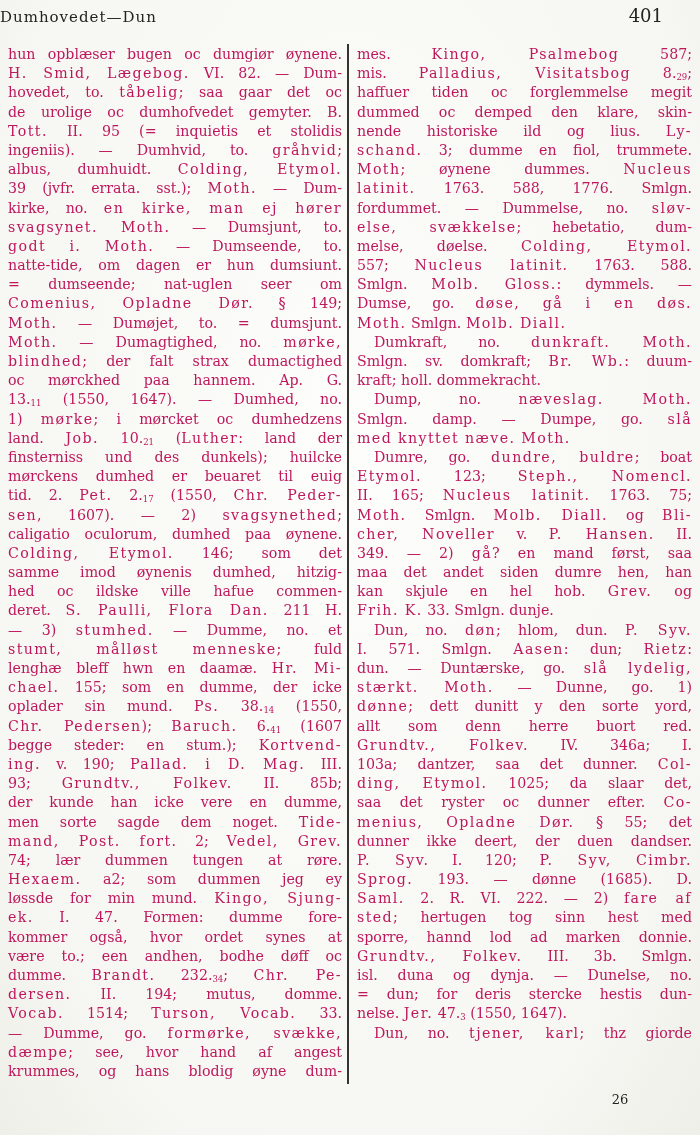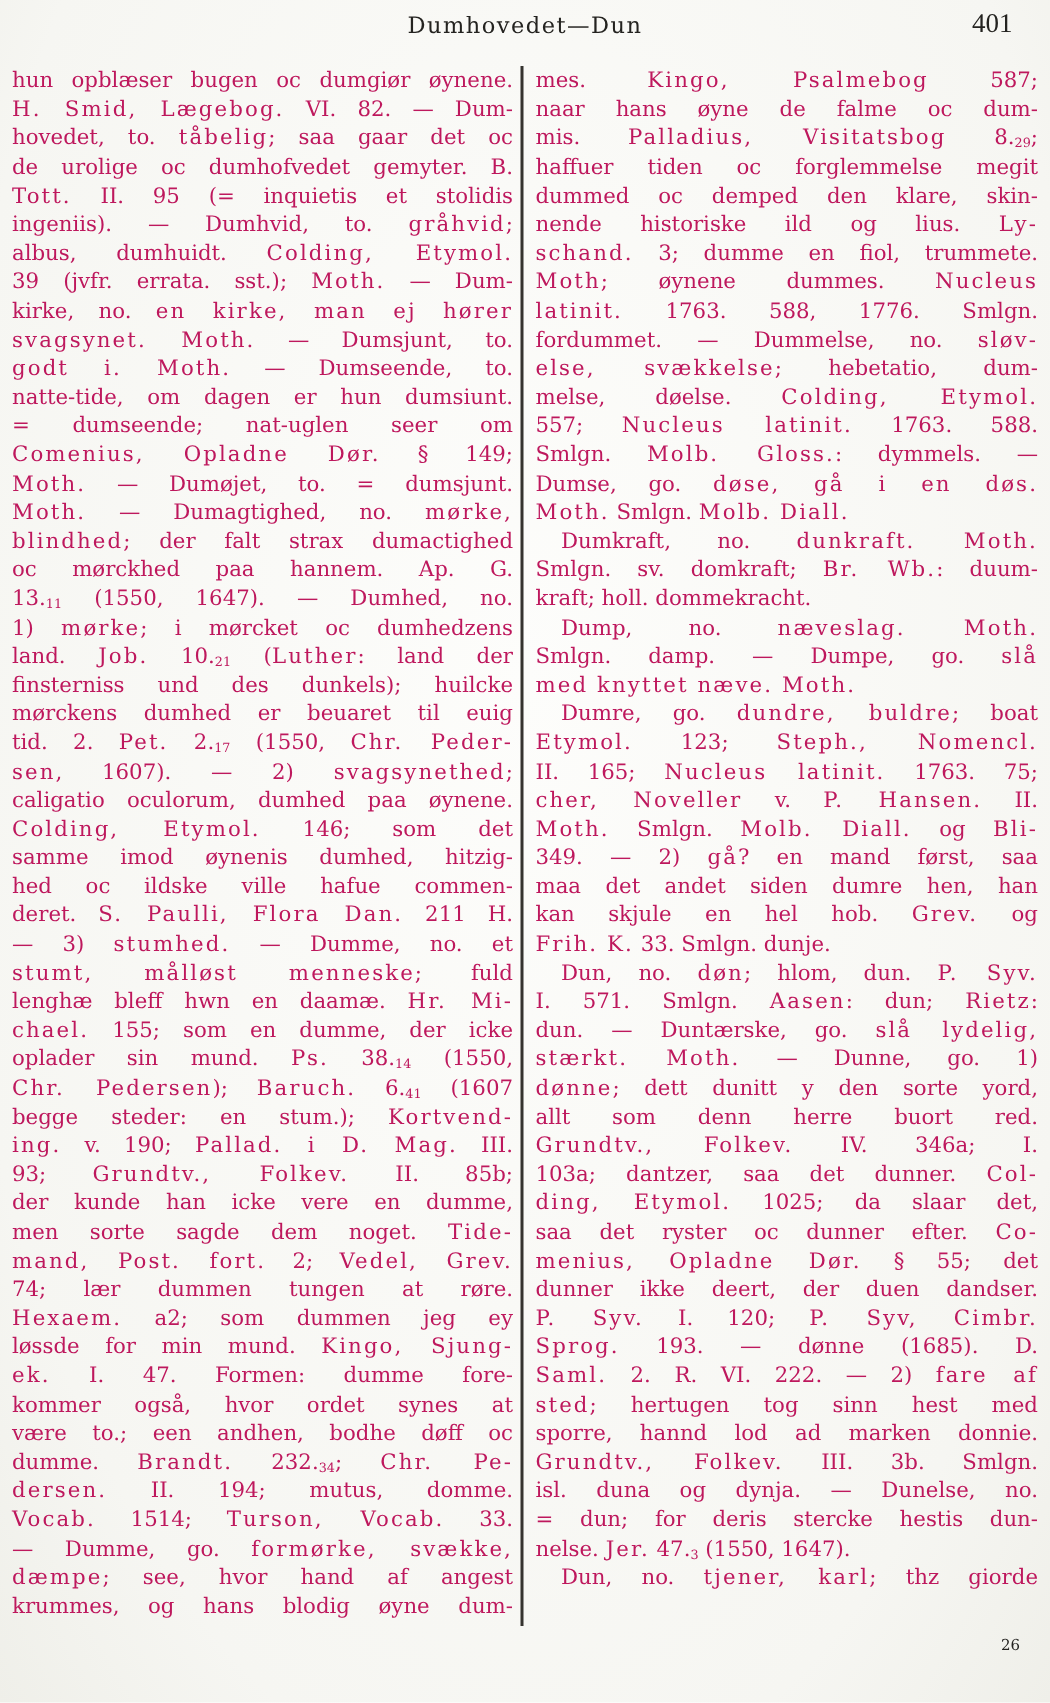--- a/index.html
+++ b/index.html
@@ -4,25 +4,25 @@
 <style>
   html,body{margin:0;padding:0;}
   body{
     width:700px;height:1135px;position:relative;overflow:hidden;
     background:radial-gradient(ellipse at 50% 40%, #fdfdfb 0%, #f6f6f2 78%, #efefe9 100%);
     font-family:"DejaVu Serif","Liberation Serif",serif;
     color:#1e1d1b;
   }
   .header{position:absolute;top:0;left:0;width:700px;height:34px;}
   .header-title{
-    position:absolute;top:8px;left:0;width:700px;text-align:center;
+    position:absolute;top:8px;left:0;width:700px;
     font-size:15px;letter-spacing:1px;color:#242320;
   }
   .page-number{
-    position:absolute;top:5px;right:25px;font-size:18px;color:#242320;font-family:Liberation Serif, serif;
+    position:absolute;top:5px;right:37px;font-size:18px;color:#242320;
   }
   .col{
     position:absolute;top:45px;font-size:14.2px;line-height:19.2px;
     color:#be185d;
   }
   .col-left{left:8px;width:334px;}
   .col-right{left:357px;width:335px;}
   .line{
     height:19.2px;text-align:justify;text-align-last:justify;
     white-space:nowrap;
@@ -30,22 +30,22 @@
   .line.noj{text-align:right;text-align-last:left;}
   .line.ind{text-indent:17px;}
   .st-b{font-weight:normal;}
   .st-g{letter-spacing:1.4px;}
   .st-s{font-size:0.6em;position:relative;top:2px;letter-spacing:0;}
   .divider{
     position:absolute;left:347px;top:44px;width:2px;height:1040px;
     background:#35332f;
   }
   .signature{
-    position:absolute;top:1092px;left:560px;width:120px;text-align:right;
-    font-size:10px;color:#242320;
+    position:absolute;top:1092px;left:560px;width:120px;text-align:center;
+    font-size:13px;color:#242320;
   }
 </style>
 </head>
 <body>
 
 <div class="header">
   <div class="header-title">Dumhovedet—Dun</div>
   <div class="page-number">401</div>
 </div>
 
@@ -101,21 +101,20 @@
     <div class="line"><span>dumme. </span><span class="st-g">Brandt.</span><span> 232.</span><span class="st-s">34</span><span>; </span><span class="st-g">Chr. Pe-</span></div>
     <div class="line"><span class="st-g">dersen.</span><span> II. 194; mutus, domme.</span></div>
     <div class="line"><span class="st-g">Vocab.</span><span> 1514; </span><span class="st-g">Turson, Vocab.</span><span> 33.</span></div>
     <div class="line"><span>— </span><span class="st-b">Dumme</span><span>, go. </span><span class="st-g">formørke, svække,</span></div>
     <div class="line"><span class="st-g">dæmpe</span><span>; see, hvor hand af angest</span></div>
     <div class="line"><span>krummes, og hans blodig øyne dum-</span></div>
   </div>
 <div class="divider"></div>
 <div class="col col-right" id="col-right">
     <div class="line"><span>mes. </span><span class="st-g">Kingo, Psalmebog</span><span> 587;</span></div>
-    <div class="line"><span>naar hans øyne de falme oc dum-</span></div>
     <div class="line"><span>mis. </span><span class="st-g">Palladius, Visitatsbog</span><span> 8.</span><span class="st-s">29</span><span>;</span></div>
     <div class="line"><span>haffuer tiden oc forglemmelse megit</span></div>
     <div class="line"><span>dummed oc demped den klare, skin-</span></div>
     <div class="line"><span>nende historiske ild og lius. </span><span class="st-g">Ly-</span></div>
     <div class="line"><span class="st-g">schand.</span><span> 3; dumme en fiol, trummete.</span></div>
     <div class="line"><span class="st-g">Moth</span><span>; øynene dummes. </span><span class="st-g">Nucleus</span></div>
     <div class="line"><span class="st-g">latinit.</span><span> 1763. 588, 1776. Smlgn.</span></div>
     <div class="line"><span>fordummet. — </span><span class="st-b">Dummelse</span><span>, no. </span><span class="st-g">sløv-</span></div>
     <div class="line"><span class="st-g">else, svækkelse</span><span>; hebetatio, dum-</span></div>
     <div class="line"><span>melse, døelse. </span><span class="st-g">Colding, Etymol.</span></div>
@@ -125,22 +124,22 @@
     <div class="line noj"><span class="st-g">Moth.</span><span> Smlgn. </span><span class="st-g">Molb. Diall.</span></div>
     <div class="line ind"><span class="st-b">Dumkraft</span><span>, no. </span><span class="st-g">dunkraft. Moth.</span></div>
     <div class="line"><span>Smlgn. sv. domkraft; </span><span class="st-g">Br. Wb.</span><span>: duum-</span></div>
     <div class="line noj"><span>kraft; holl. dommekracht.</span></div>
     <div class="line ind"><span class="st-b">Dump</span><span>, no. </span><span class="st-g">næveslag. Moth.</span></div>
     <div class="line"><span>Smlgn. damp. — </span><span class="st-b">Dumpe</span><span>, go. </span><span class="st-g">slå</span></div>
     <div class="line noj"><span class="st-g">med knyttet næve. Moth.</span></div>
     <div class="line ind"><span class="st-b">Dumre</span><span>, go. </span><span class="st-g">dundre, buldre</span><span>; boat</span></div>
     <div class="line"><span class="st-g">Etymol.</span><span> 123; </span><span class="st-g">Steph., Nomencl.</span></div>
     <div class="line"><span>II. 165; </span><span class="st-g">Nucleus latinit.</span><span> 1763. 75;</span></div>
+    <div class="line"><span class="st-g">Moth.</span><span> Smlgn. </span><span class="st-g">Molb. Diall.</span><span> og </span><span class="st-g">Bli-</span></div>
     <div class="line"><span class="st-g">cher, Noveller</span><span> v. </span><span class="st-g">P. Hansen.</span><span> II.</span></div>
-    <div class="line"><span class="st-g">Moth.</span><span> Smlgn. </span><span class="st-g">Molb. Diall.</span><span> og </span><span class="st-g">Bli-</span></div>
     <div class="line"><span>349. — 2) </span><span class="st-g">gå</span><span>? en mand først, saa</span></div>
     <div class="line"><span>maa det andet siden dumre hen, han</span></div>
     <div class="line"><span>kan skjule en hel hob. </span><span class="st-g">Grev.</span><span> og</span></div>
     <div class="line noj"><span class="st-g">Frih. K.</span><span> 33. Smlgn. dunje.</span></div>
     <div class="line ind"><span class="st-b">Dun</span><span>, no. </span><span class="st-g">døn</span><span>; hlom, dun. </span><span class="st-g">P. Syv.</span></div>
     <div class="line"><span>I. 571. Smlgn. </span><span class="st-g">Aasen</span><span>: dun; </span><span class="st-g">Rietz</span><span>:</span></div>
     <div class="line"><span>dun. — </span><span class="st-b">Duntærske</span><span>, go. </span><span class="st-g">slå lydelig,</span></div>
     <div class="line"><span class="st-g">stærkt. Moth.</span><span> — </span><span class="st-b">Dunne</span><span>, go. 1)</span></div>
     <div class="line"><span class="st-g">dønne</span><span>; dett dunitt y den sorte yord,</span></div>
     <div class="line"><span>allt som denn herre buort red.</span></div>

